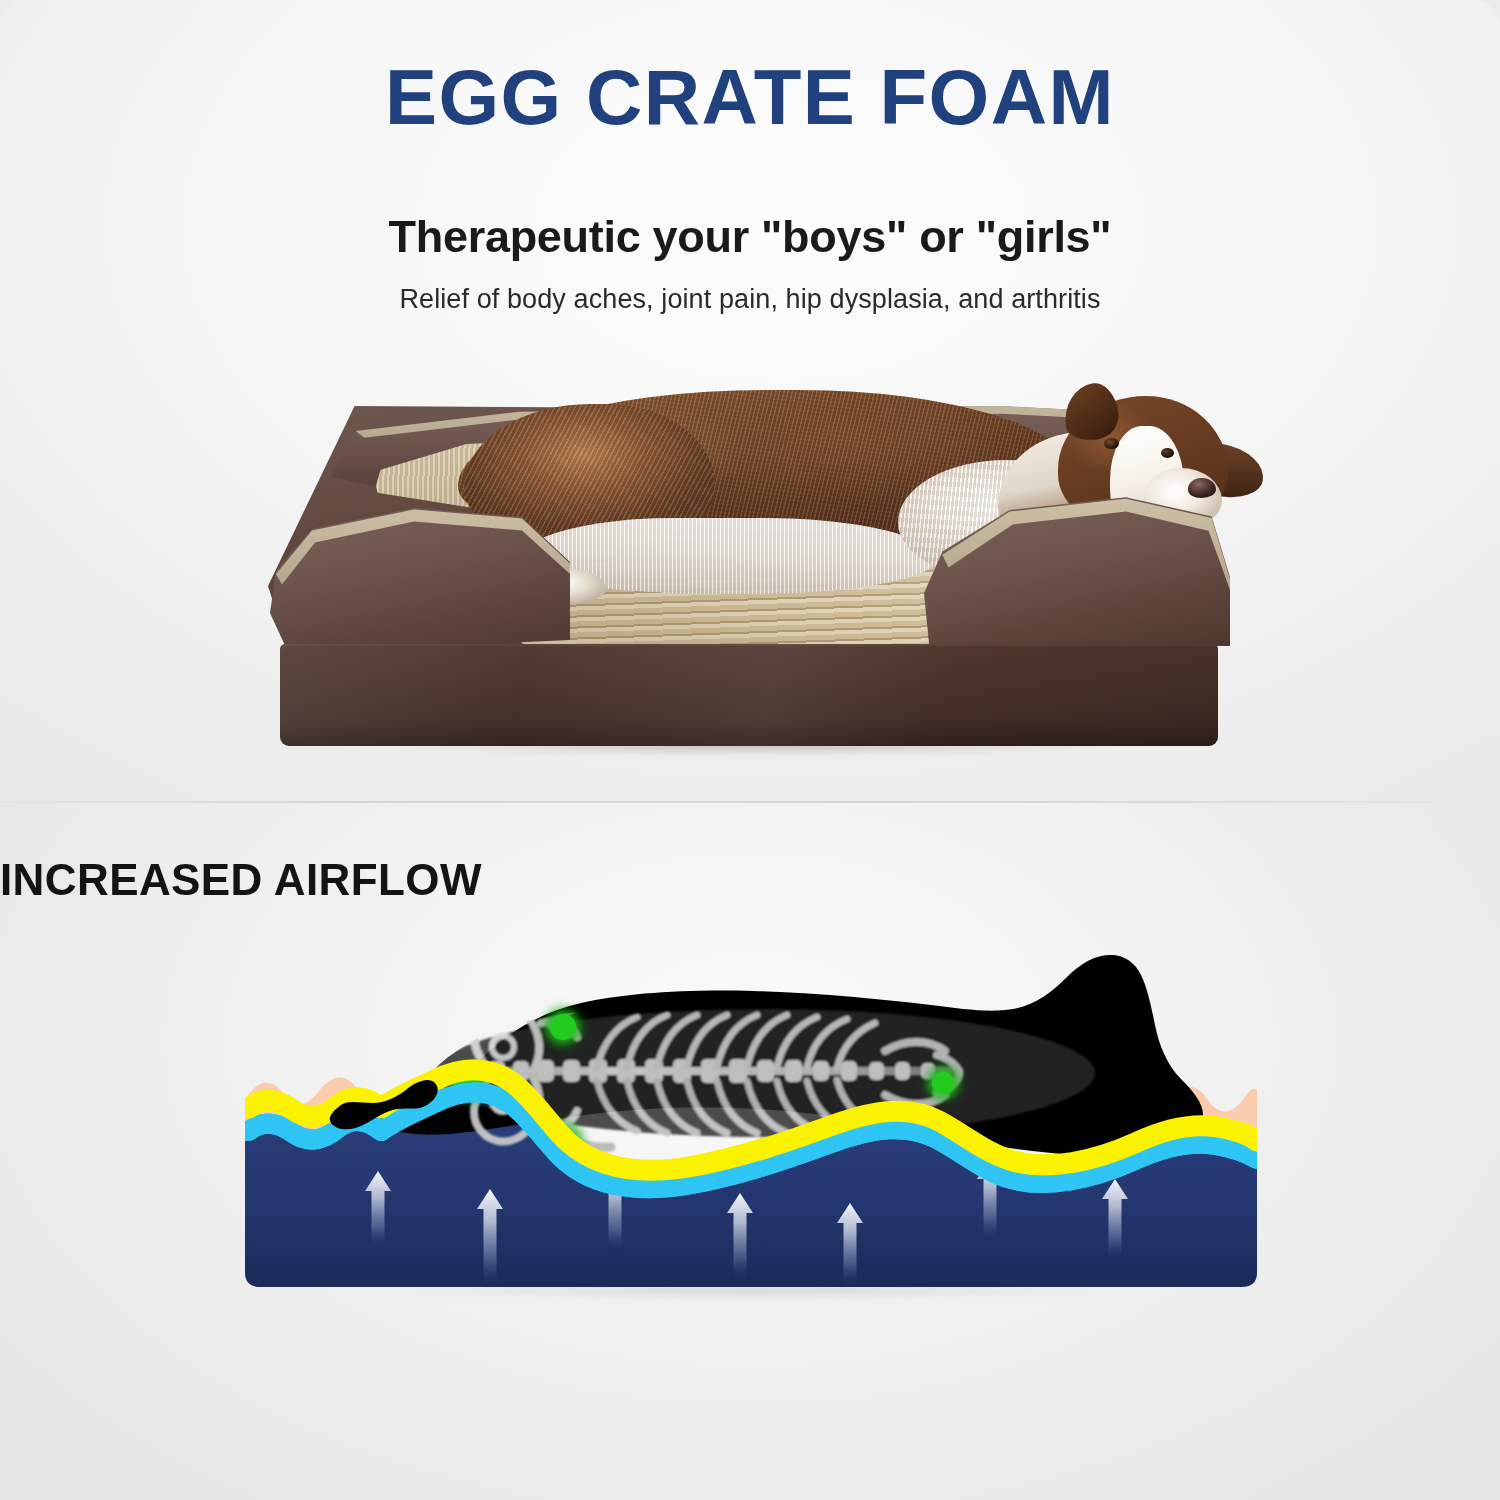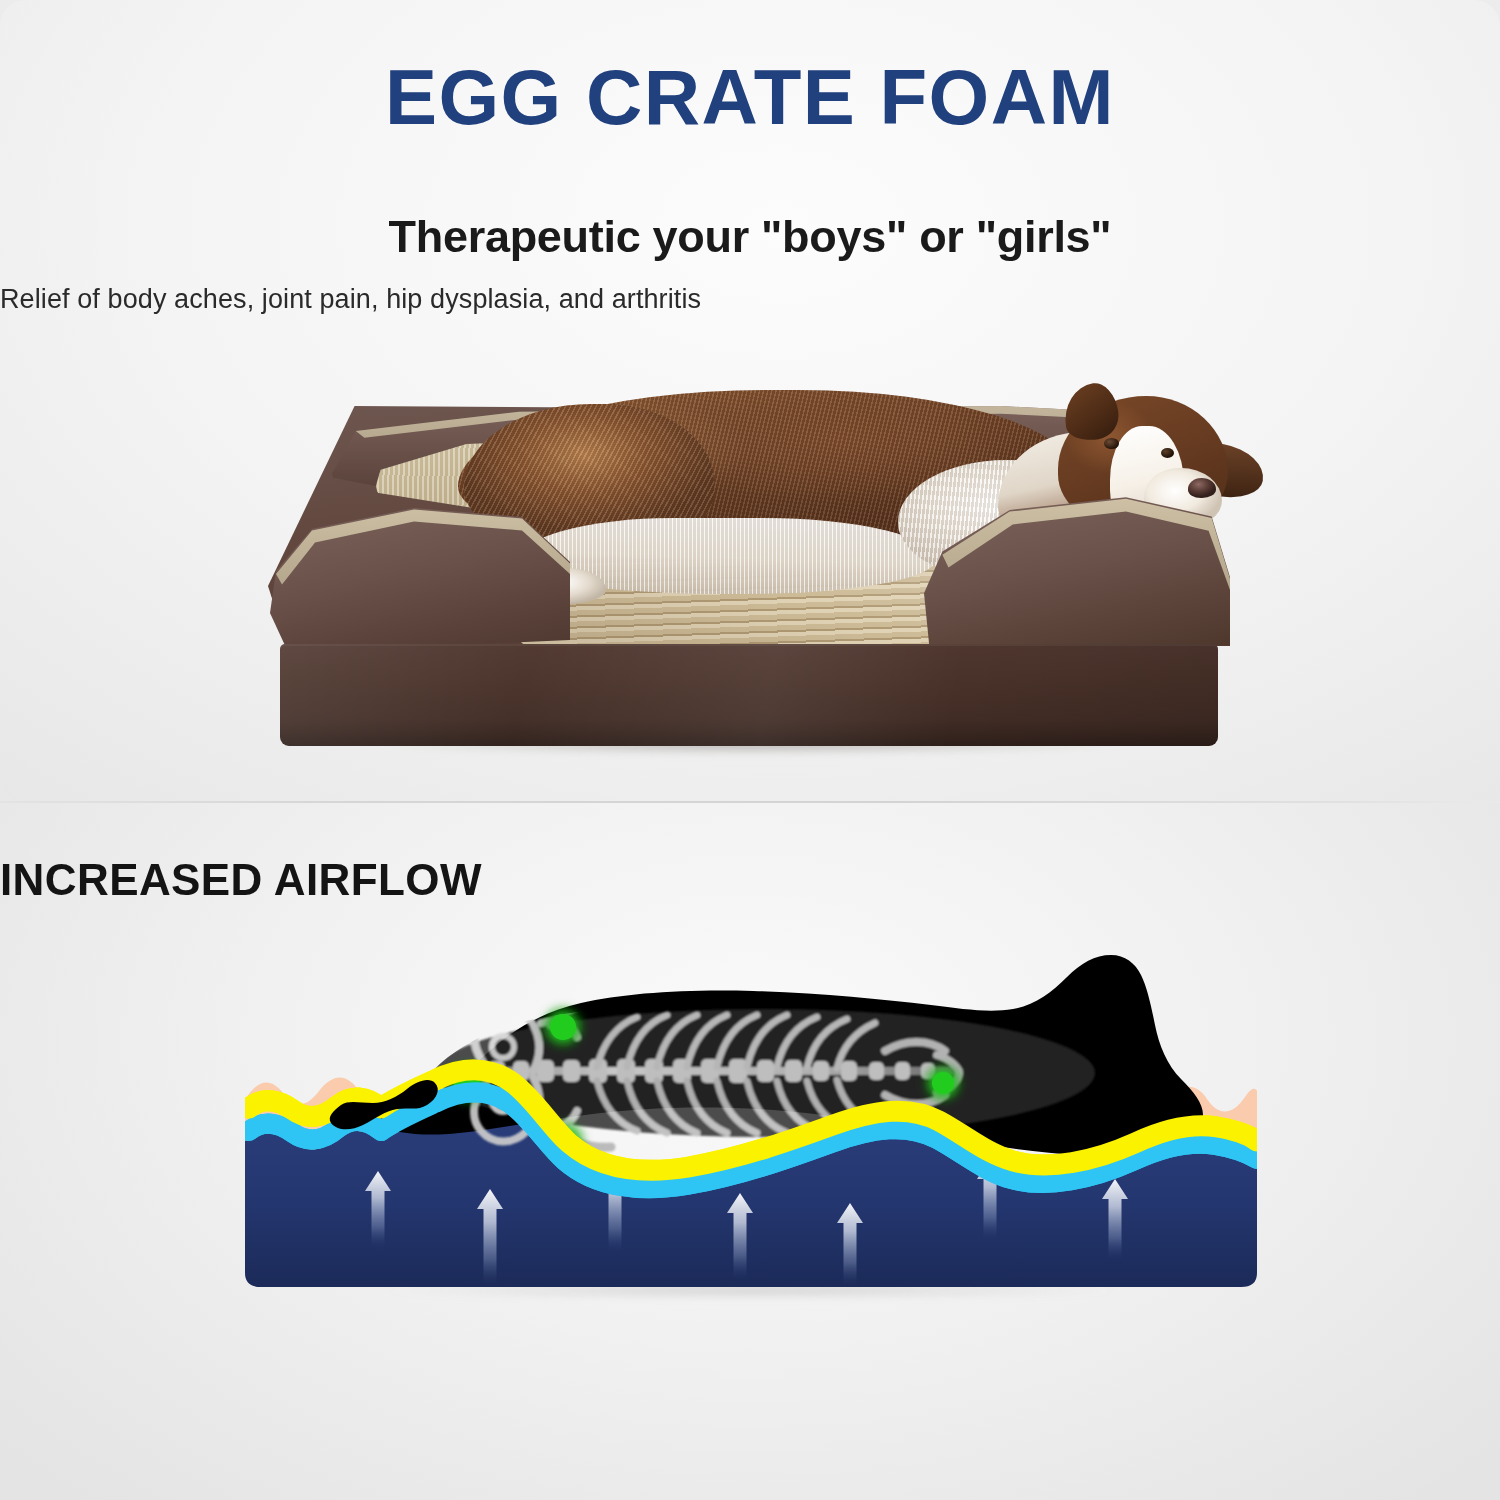--- a/index.html
+++ b/index.html
@@ -34,21 +34,21 @@
     font-size:78px; font-weight:bold; letter-spacing:1.5px;
     line-height:1.05; white-space:nowrap;
   }
   #headline{
     position:absolute; left:0; top:211px; width:1500px;
     text-align:center; color:#1a1a1a;
     font-size:45px; font-weight:bold; letter-spacing:-.3px; white-space:nowrap;
   }
   #subline{
     position:absolute; left:0; top:284px; width:1500px;
-    color:#2a2a2a;
+    text-align:center; color:#2a2a2a;
     font-size:27px; font-weight:normal; letter-spacing:.1px; white-space:nowrap;
   }
 
   
   #product-photo{
     position:absolute; left:258px; top:382px; width:990px; height:382px;
   }
   #bed-shadow{
     position:absolute; left:18px; top:352px; width:950px; height:26px;
     background:radial-gradient(ellipse 50% 50% at 50% 42%, rgba(120,112,108,.42) 0%, rgba(150,145,140,.16) 55%, rgba(255,255,255,0) 80%);

